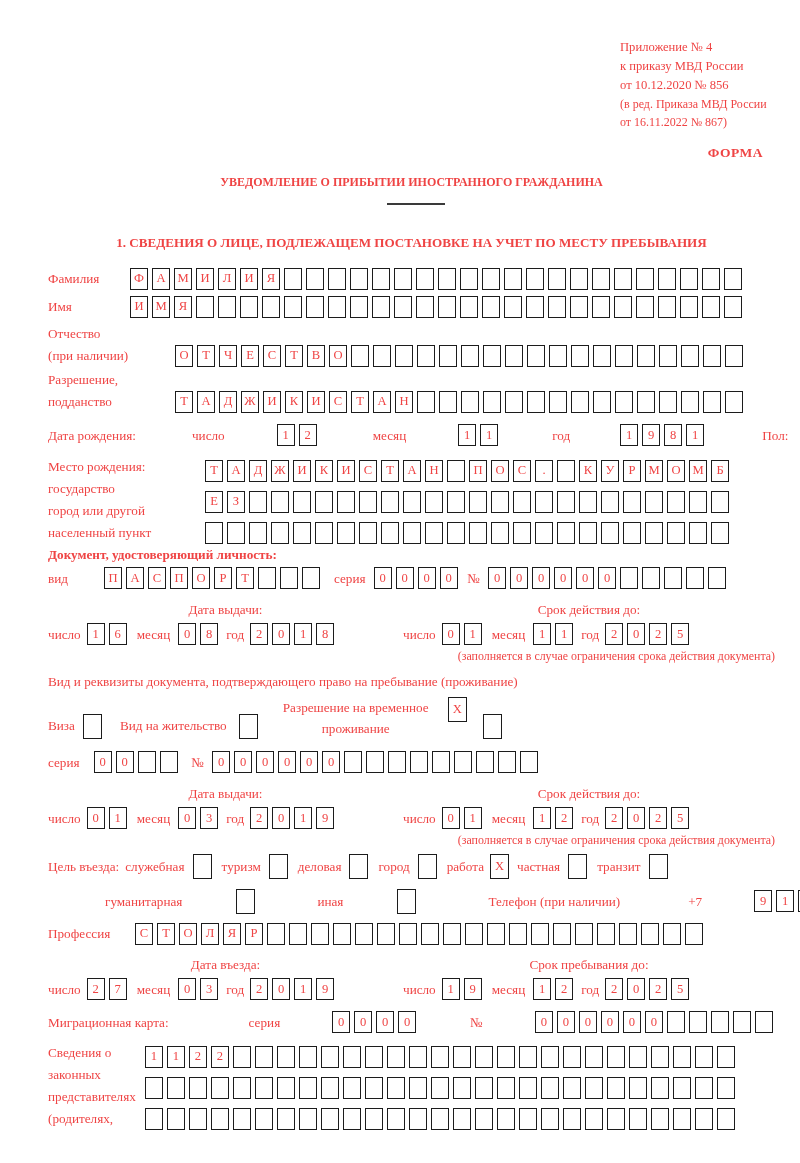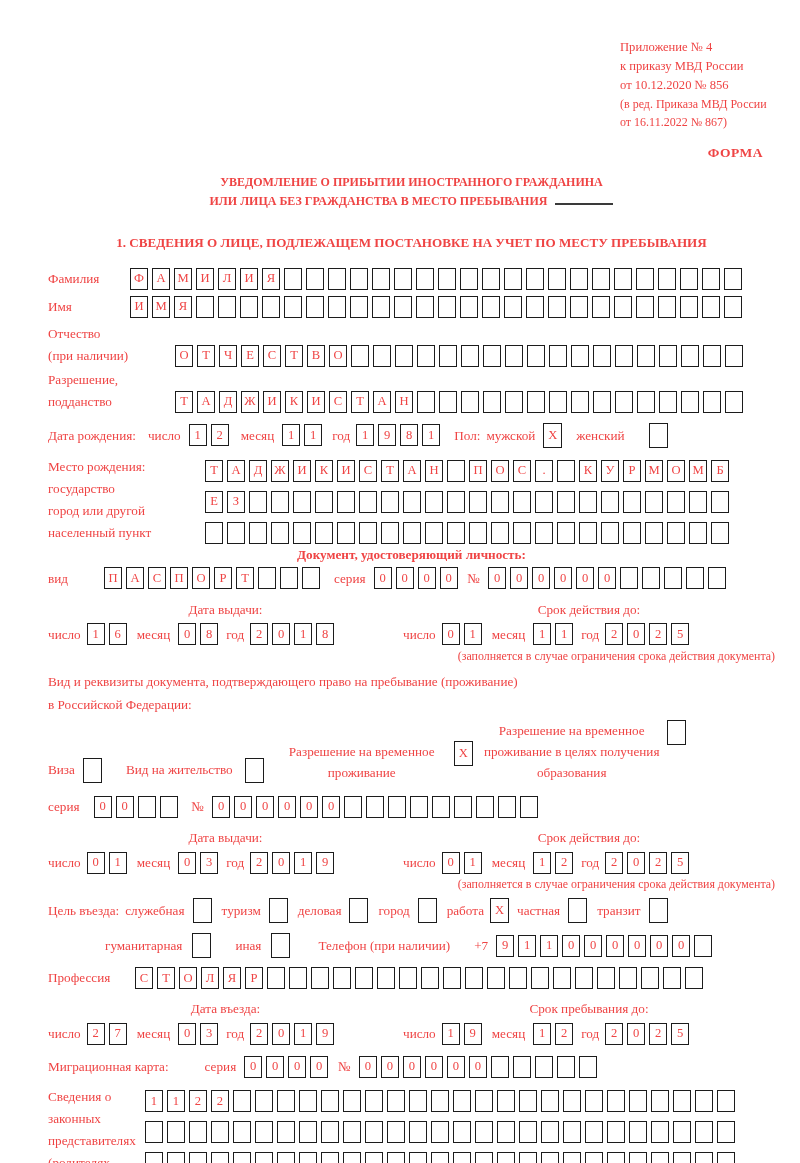--- a/index.html
+++ b/index.html
@@ -34,47 +34,47 @@
   .half-l { width:355px; flex:none; }
   .half-r { flex:1; }
   .w82 { width:82px; flex:none; }
   .w87 { width:87px; flex:none; }
   .w127 { width:127px; flex:none; }
   .w157 { width:157px; flex:none; }
   .w97 { width:97px; flex:none; }
   .w165 { width:168px; flex:none; }
   .w175 { width:178px; flex:none; }
   .ml6 { margin-left:6px; } .ml8 { margin-left:8px; } .ml10 { margin-left:10px; }
-  .ml12 { margin-left:12px; } .ml14 { margin-left:14px; } .ml16 { margin-left:24px; } .ml24 { margin-left:24px; } .ml28 { margin-left:28px; }
+  .ml12 { margin-left:12px; } .ml14 { margin-left:14px; } .ml16 { margin-left:18px; } .ml24 { margin-left:24px; } .ml28 { margin-left:28px; }
   .ml36 { margin-left:36px; } .ml57 { margin-left:57px; }
   .mt2 { margin-top:2px; } .mt4 { margin-top:4px; } .mt5 { margin-top:5px; }
-  .mt6 { margin-top:6px; } .mt8 { margin-top:8px; } .mt10 { margin-top:10px; }
+  .mt6 { margin-top:6px; } .mt8 { margin-top:8px; } .mt10 { margin-top:10px;gap:44px; }
   .mt12 { margin-top:12px; } .mt16 { margin-top:16px; }
   .mb9 { margin-bottom:9px; }
-  .hd-c { text-align:center; font-weight:bold; font-size:13.2px; margin-top:3px; }
+  .hd-c { font-weight:bold; font-size:13.2px; margin-top:3px; }
   .txt { font-size:13.2px; line-height:1.75; }
 </style>
 </head>
 <body>
 
 <div class="page">
 
   <div class="hdr">
     <div>Приложение № 4</div>
     <div>к приказу МВД России</div>
     <div>от 10.12.2020 № 856</div>
     <div class="hdr-sub">(в ред. Приказа МВД России</div>
     <div class="hdr-sub">от 16.11.2022 № 867)</div>
   </div>
   <div class="form-label">ФОРМА</div>
 
   <div class="title">
     <div>УВЕДОМЛЕНИЕ О ПРИБЫТИИ ИНОСТРАННОГО ГРАЖДАНИНА</div>
     <div>
-      <span>ИЛИ ЛИЦА БЕЗ ГРАЖДАНСТВА В МЕСТО ПРЕБЫВАНИЯ</span><span class="blank-line"></span>
+      <span class="blank-line"></span>
     </div>
   </div>
 
   <div class="sec">1. СВЕДЕНИЯ О ЛИЦЕ, ПОДЛЕЖАЩЕМ ПОСТАНОВКЕ НА УЧЕТ ПО МЕСТУ ПРЕБЫВАНИЯ</div>
 
   <div class="row mt16">
     <div class="lbl w82">Фамилия</div>
     <div class="boxes">
         <span class="box">Ф</span>
         <span class="box">А</span>
@@ -413,21 +413,20 @@
             <span class="box">0</span>
             <span class="box">2</span>
             <span class="box">5</span>
           </div>
       </div>
     </div>
   </div>
   <div class="note tr">(заполняется в случае ограничения срока действия документа)</div>
 
   <div class="txt mt6">Вид и реквизиты документа, подтверждающего право на пребывание (проживание)</div>
-  <div class="txt">в Российской Федерации:</div>
 
   <div class="row mt4">
     <div class="grp">
       <span class="lbl">Виза</span>
       <div class="boxes cb ml8">
           <span class="box"></span>
         </div>
     </div>
     <div class="grp ml16">
       <span class="lbl">Вид на жительство</span>
@@ -435,21 +434,20 @@
           <span class="box"></span>
         </div>
     </div>
     <div class="grp ml14">
       <div class="opt-lbl w165">Разрешение на временное проживание</div>
       <div class="boxes cb ml8">
           <span class="box">X</span>
         </div>
     </div>
     <div class="grp ml10">
-      <div class="opt-lbl w175">Разрешение на временное проживание в целях получения образования</div>
       <div class="boxes cb ml6">
           <span class="box"></span>
         </div>
     </div>
   </div>
 
   <div class="row ac mt12">
     <span class="lbl">серия</span>
     <div class="boxes ml14">
         <span class="box">0</span>

